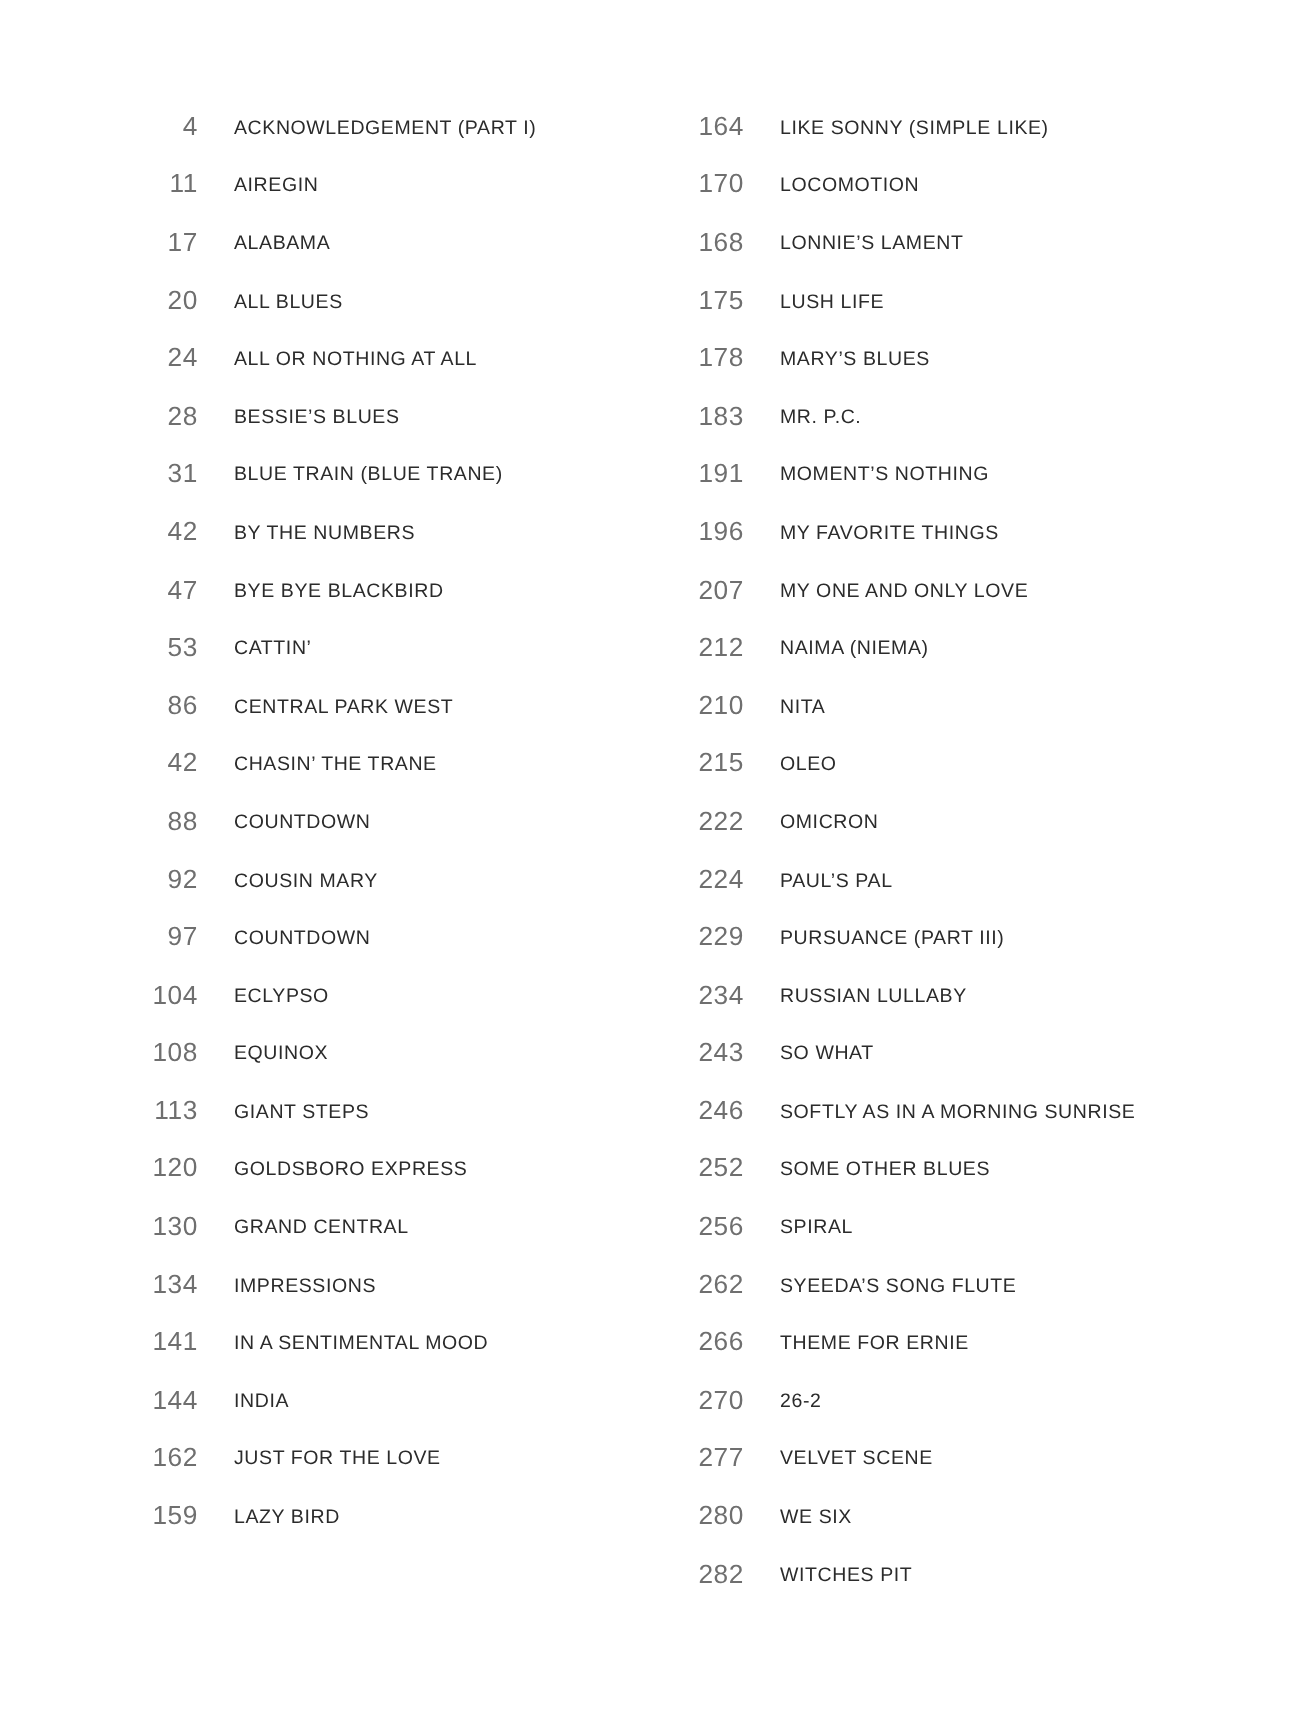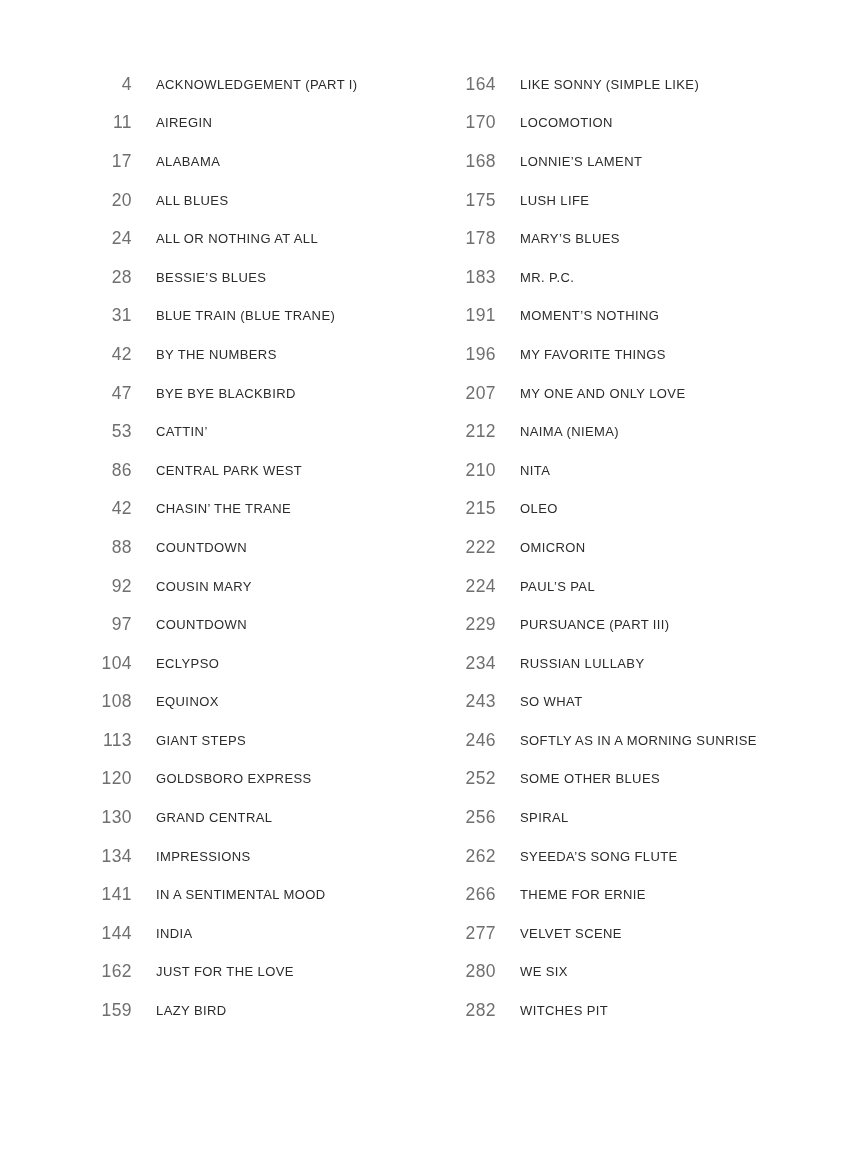--- a/index.html
+++ b/index.html
@@ -290,20 +290,24 @@
   <div class="toc-row">
     <span class="toc-page-num">262</span>
     <span class="toc-title">SYEEDA’S SONG FLUTE</span>
   </div>
 
   <div class="toc-row">
     <span class="toc-page-num">266</span>
     <span class="toc-title">THEME FOR ERNIE</span>
   </div>
 
+  <div class="toc-row">
+    <span class="toc-page-num">270</span>
+    <span class="toc-title">26-2</span>
+  </div>
 
   <div class="toc-row">
     <span class="toc-page-num">277</span>
     <span class="toc-title">VELVET SCENE</span>
   </div>
 
   <div class="toc-row">
     <span class="toc-page-num">280</span>
     <span class="toc-title">WE SIX</span>
   </div>

